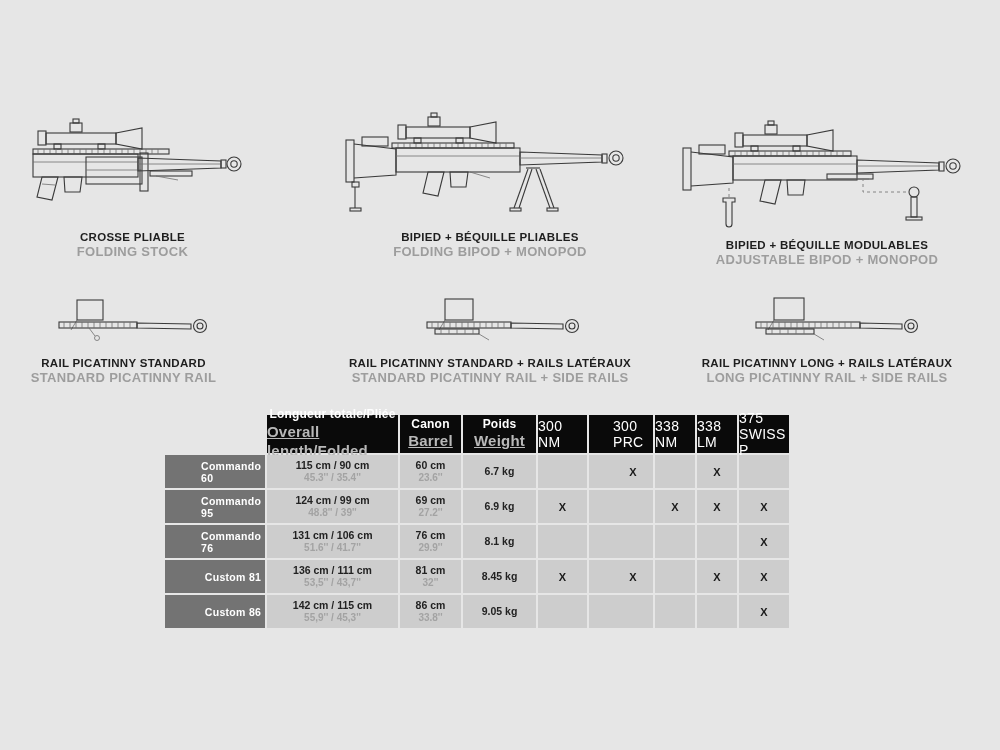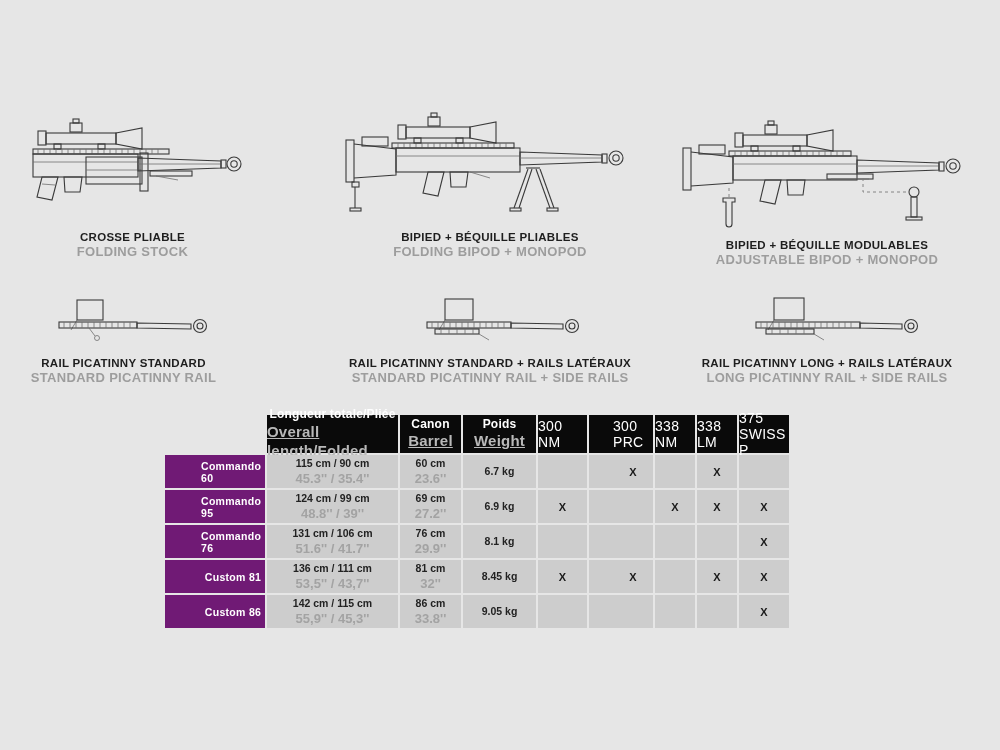--- a/index.html
+++ b/index.html
@@ -26,27 +26,27 @@
   
   .spec-table{position:absolute;left:165px;top:415px;}
   .t-row{display:flex;gap:2px;margin-bottom:2px;}
   .cell{
     display:flex;flex-direction:column;justify-content:center;align-items:center;
     box-sizing:border-box;
   }
   .t-head .cell{height:38px;background:#0a0a0a;}
   .t-head .corner{background:transparent;}
   .t-body .cell{height:33px;background:#cdcdcd;}
-  .t-body .cell.label{background:#701a75;padding-left:36px;}
+  .t-body .cell.label{background:#737373;padding-left:36px;}
   .h-fr{font-size:12px;font-weight:700;color:#ffffff;line-height:1.3;letter-spacing:.2px;}
   .h-en{font-size:15px;font-weight:700;color:#b9b9b9;line-height:1.25;letter-spacing:.2px;text-decoration:underline;}
   .h-cal{font-size:14px;font-weight:400;color:#ffffff;letter-spacing:.3px;}
   .label{font-size:10.5px;font-weight:700;color:#ffffff;letter-spacing:.3px;}
   .v-main{font-size:10.5px;font-weight:700;color:#222222;line-height:1.3;}
-  .v-sub{font-size:13px;font-weight:700;color:#a3a3a3;line-height:1.2;}
+  .v-sub{font-size:10px;font-weight:700;color:#a3a3a3;line-height:1.2;}
   .v-x{font-size:11px;font-weight:700;color:#1a1a1a;}
 
   .w-label{width:100px;}
   .w-len{width:131px;}
   .w-canon{width:61px;}
   .w-poids{width:73px;text-align:right;}
   .w-c0{width:49px;}
   .w-c1{width:64px;padding-left:24px;}
   .w-c2{width:40px;}
   .w-c3{width:40px;}

